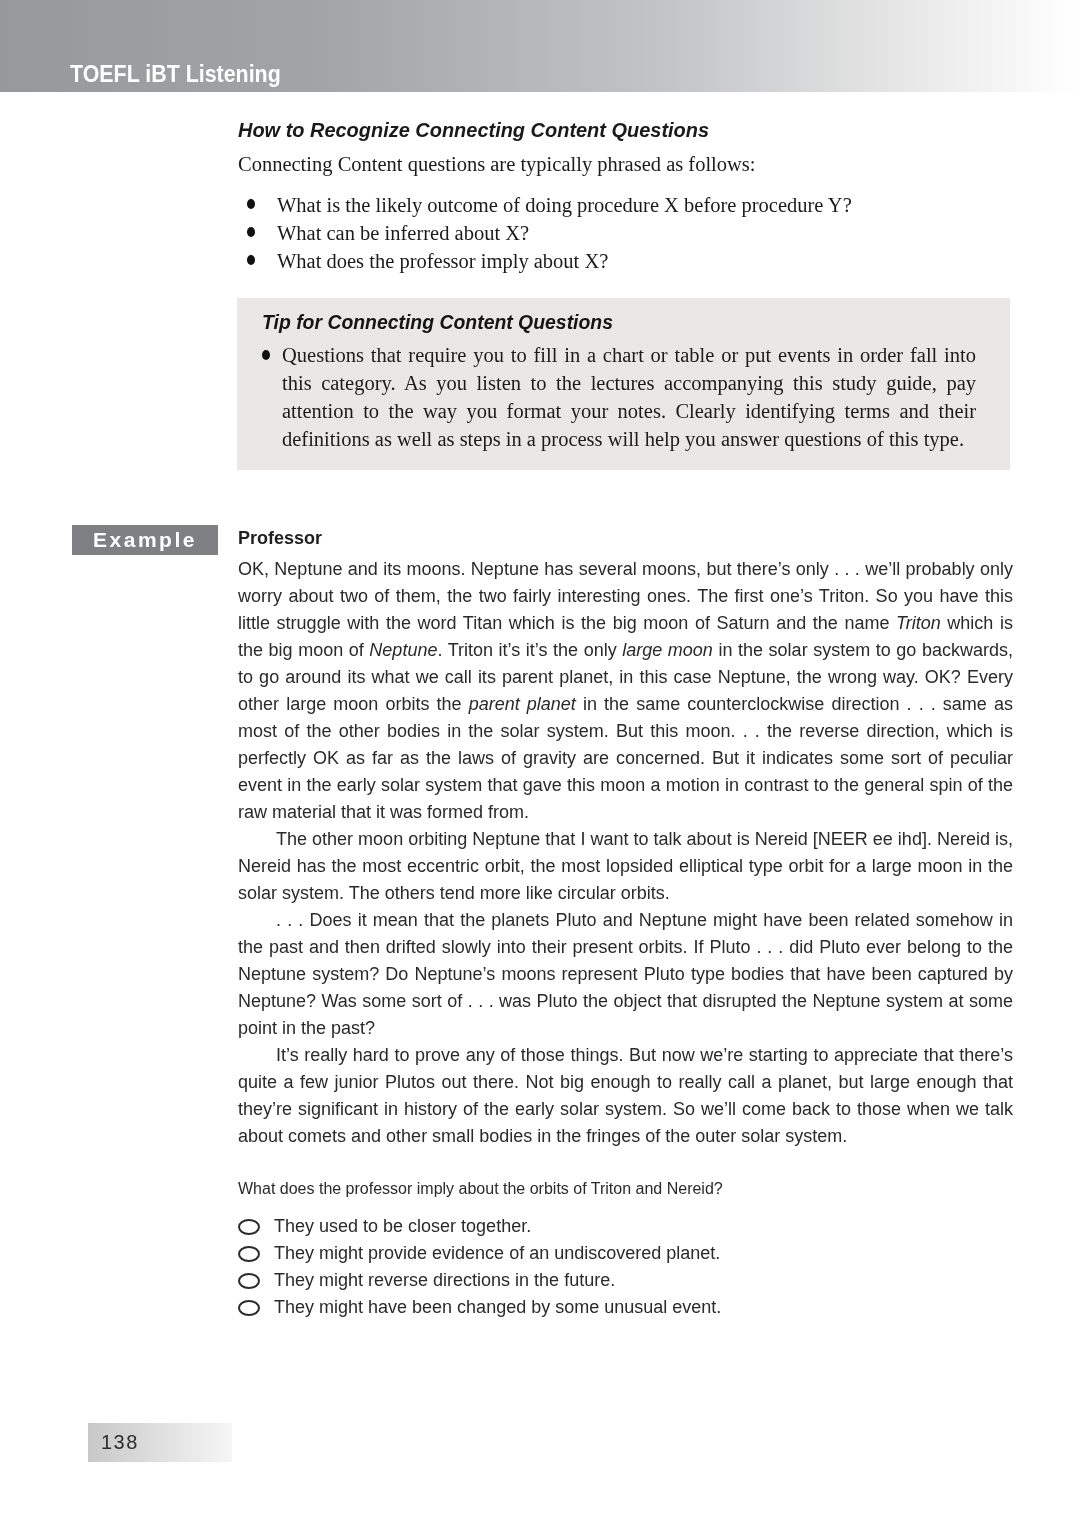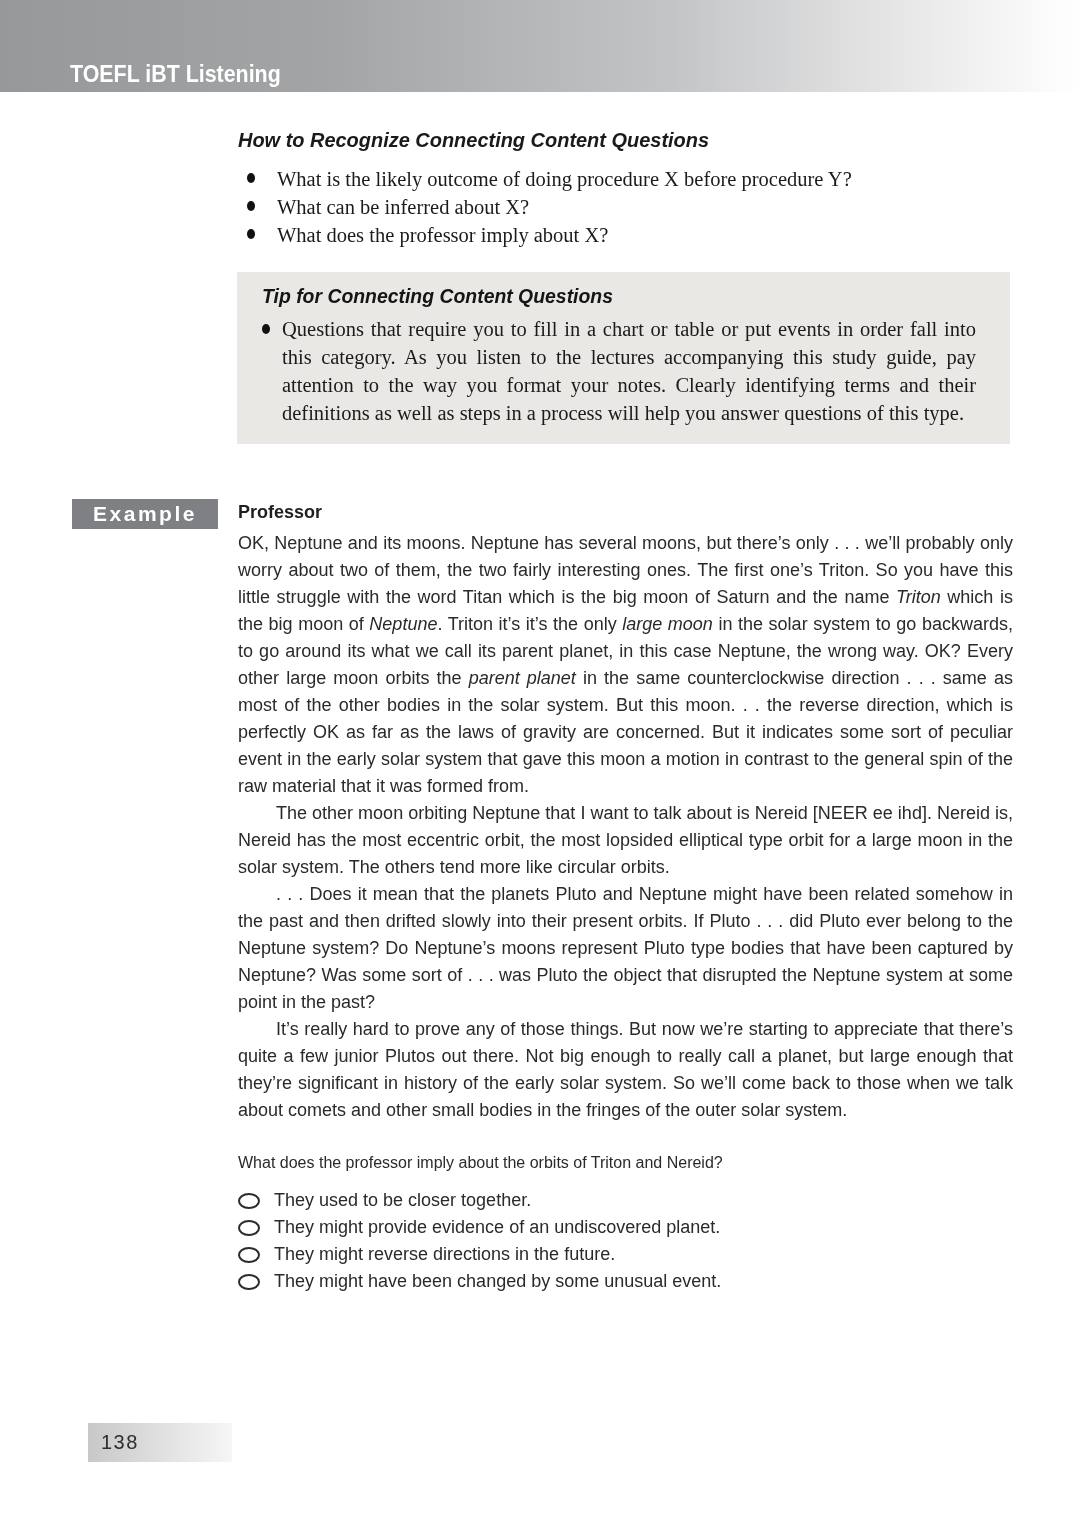--- a/index.html
+++ b/index.html
@@ -22,21 +22,21 @@
       #ffffff 100%);
   }
   .band-title{
     position:absolute;left:70px;bottom:4px;
     color:#ffffff;font-weight:bold;font-size:23px;
     letter-spacing:0px;
     transform:scaleX(0.93);transform-origin:left bottom;
     white-space:nowrap;
   }
   
-  .content{position:absolute;left:238px;top:128px;width:775px;}
+  .content{position:absolute;left:238px;top:118px;width:775px;}
   .serif{font-family:"Liberation Serif","DejaVu Serif",serif;}
   .howto{
     margin:0;font-size:21px;font-style:italic;font-weight:bold;color:#1a1a1a;
     transform:scaleX(0.95);transform-origin:left;white-space:nowrap;
   }
   .intro{margin:9px 0 0;font-size:20.5px;line-height:27px;color:#1b1b1b;}
   .bullets{list-style:none;margin:13px 0 0;padding:0;}
   .bullets li{position:relative;padding-left:39px;font-size:20.5px;line-height:27px;color:#1b1b1b;}
   .dot{display:inline-block;width:8px;height:10px;background:#111;border-radius:50%;}
   .bullets .dot{position:absolute;left:9px;top:8px;}
@@ -92,20 +92,21 @@
 <div class="page">
 
   <header class="band">
     <div class="band-title">TOEFL iBT Listening</div>
   </header>
 
   <main class="content">
 
     <h1 class="howto">How to Recognize Connecting Content Questions</h1>
 
+    <p class="intro serif">Connecting Content questions are typically phrased as follows:</p>
 
     <ul class="bullets">
       <li>
         <span class="dot"></span>
         <span class="serif">What is the likely outcome of doing procedure X before procedure Y?</span>
       </li>
       <li>
         <span class="dot"></span>
         <span class="serif">What can be inferred about X?</span>
       </li>

